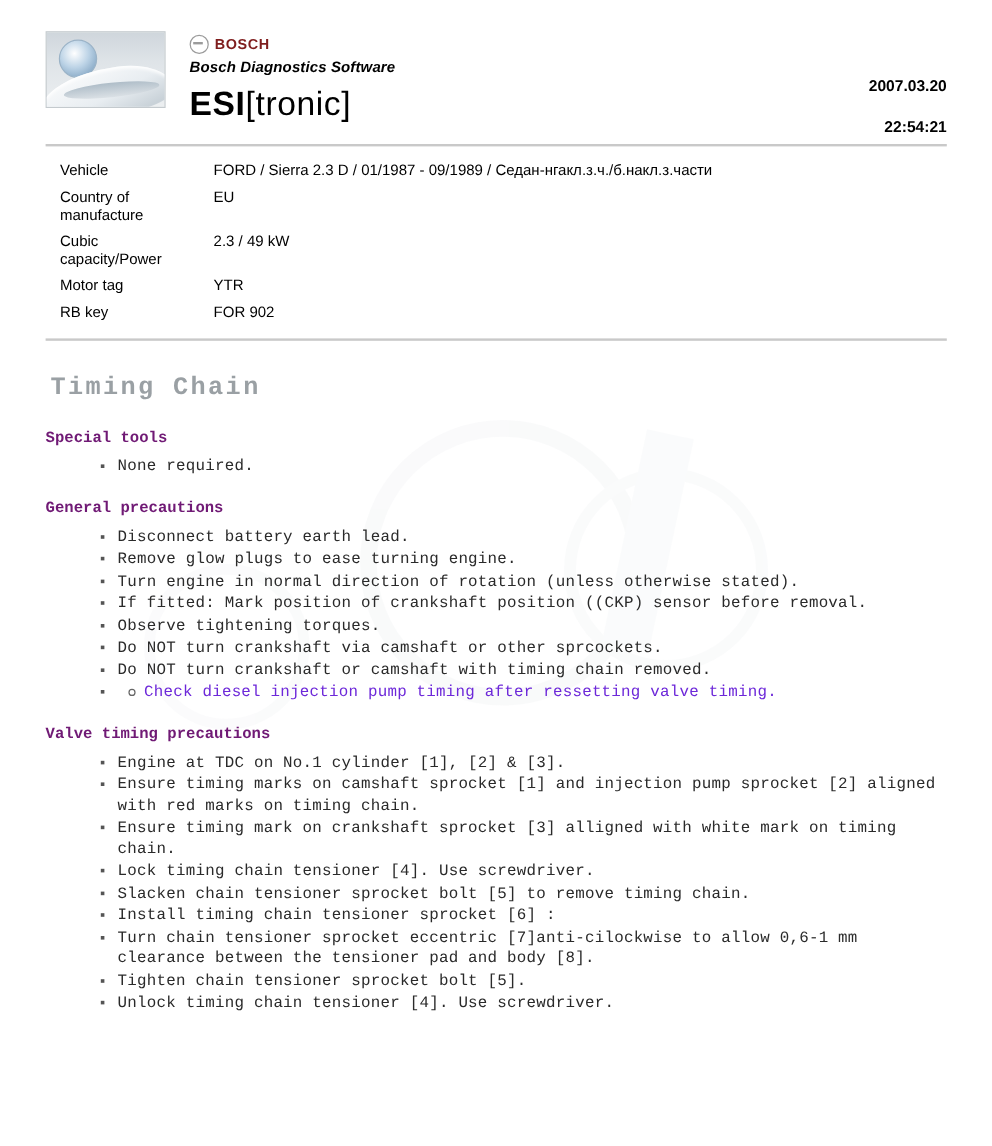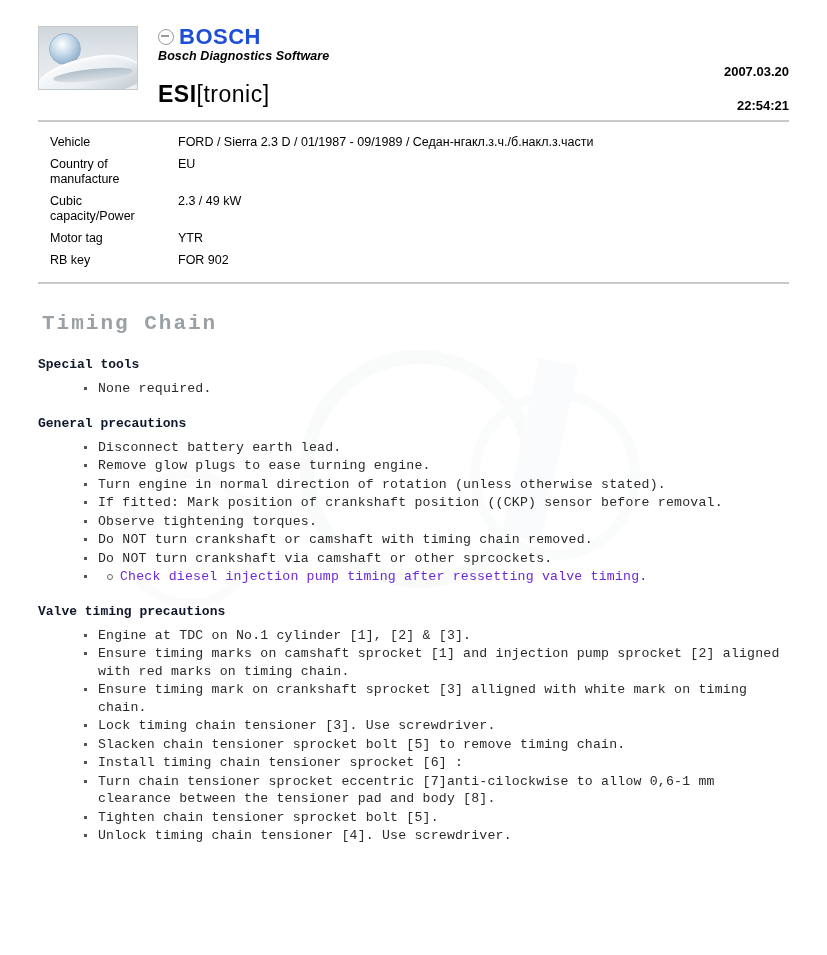--- a/index.html
+++ b/index.html
@@ -84,36 +84,36 @@
     margin-right: 5px;
   }
   .bosch-mark:before {
     content: "";
     position: absolute;
     left: 2px; top: 5px;
     width: 8px; height: 2px;
     background: #9b9b9b;
   }
   .bosch-word {
-    color: #1d4ed8;
-    font-weight: bold;
-    font-size: 22px;
+    color: #7f1d1d;
+    font-weight: bold;
+    font-size: 12px;
     letter-spacing: .5px;
     font-family: "Liberation Sans", sans-serif;
   }
   .bds {
     font-weight: bold;
     font-style: italic;
     font-size: 12.5px;
     margin-top: 3px;
     letter-spacing: .1px;
   }
   .esi {
-    margin-top: 18px;
-    font-size: 23px;
+    margin-top: 8px;
+    font-size: 28px;
     letter-spacing: .5px;
   }
   .esi b { font-weight: bold; }
   .esi span.light { font-weight: normal; }
 
   .datetime {
     text-align: right;
     font-size: 13px;
     font-weight: bold;
     line-height: 17px;
@@ -162,21 +162,21 @@
     font-size: 21px;
     font-weight: bold;
     color: #9aa0a4;
     letter-spacing: 2px;
     margin: 22px 0 22px 4px;
   }
   .section-head {
     font-family: "Liberation Mono", monospace;
     font-size: 13px;
     font-weight: bold;
-    color: #0f172a;
+    color: #701a75;
     margin: 18px 0 8px 0;
   }
   ul.bul {
     list-style: none;
     margin: 0 0 4px 0;
     padding: 0 0 0 46px;
   }
   ul.bul > li {
     font-family: "Liberation Mono", monospace;
     font-size: 13.2px;
@@ -327,35 +327,35 @@
       <li>None required.</li>
     </ul>
 
     <div class="section-head">General precautions</div>
     <ul class="bul">
       <li>Disconnect battery earth lead.</li>
       <li>Remove glow plugs to ease turning engine.</li>
       <li>Turn engine in normal direction of rotation (unless otherwise stated).</li>
       <li>If fitted: Mark position of crankshaft position ((CKP) sensor before removal.</li>
       <li>Observe tightening torques.</li>
+      <li>Do NOT turn crankshaft via camshaft or other sprcockets.</li>
       <li>Do NOT turn crankshaft or camshaft with timing chain removed.</li>
-      <li>Do NOT turn crankshaft via camshaft or other sprcockets.</li>
       <li style="list-style:none;padding-left:0;">
         <ul class="sub">
           <li>Check diesel injection pump timing after ressetting valve timing.</li>
         </ul>
       </li>
     </ul>
 
     <div class="section-head">Valve timing precautions</div>
     <ul class="bul">
       <li>Engine at TDC on No.1 cylinder [1], [2] &amp; [3].</li>
       <li>Ensure timing marks on camshaft sprocket [1] and  injection pump sprocket [2] aligned with red marks on timing chain.</li>
       <li>Ensure timing mark on crankshaft sprocket [3] alligned with white mark on timing chain.</li>
-      <li>Lock timing chain tensioner [3]. Use screwdriver.</li>
+      <li>Lock timing chain tensioner [4]. Use screwdriver.</li>
       <li>Slacken chain tensioner sprocket bolt [5] to remove timing chain.</li>
       <li>Install timing chain tensioner sprocket [6] :</li>
       <li>Turn chain tensioner sprocket eccentric [7]anti-cilockwise to allow 0,6-1 mm clearance between the tensioner pad and body [8].</li>
       <li>Tighten chain tensioner sprocket bolt [5].</li>
       <li>Unlock timing chain tensioner [4]. Use screwdriver.</li>
     </ul>
 
   </div>
 
 </div>

